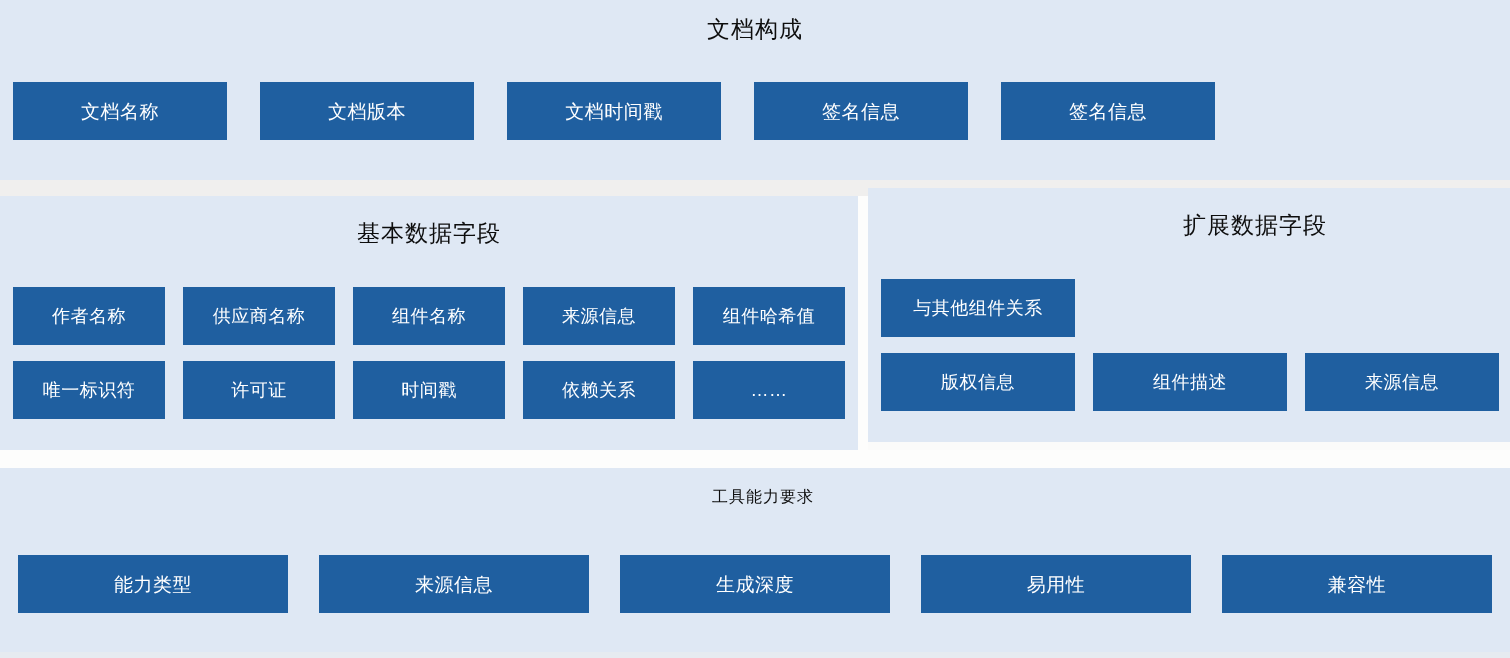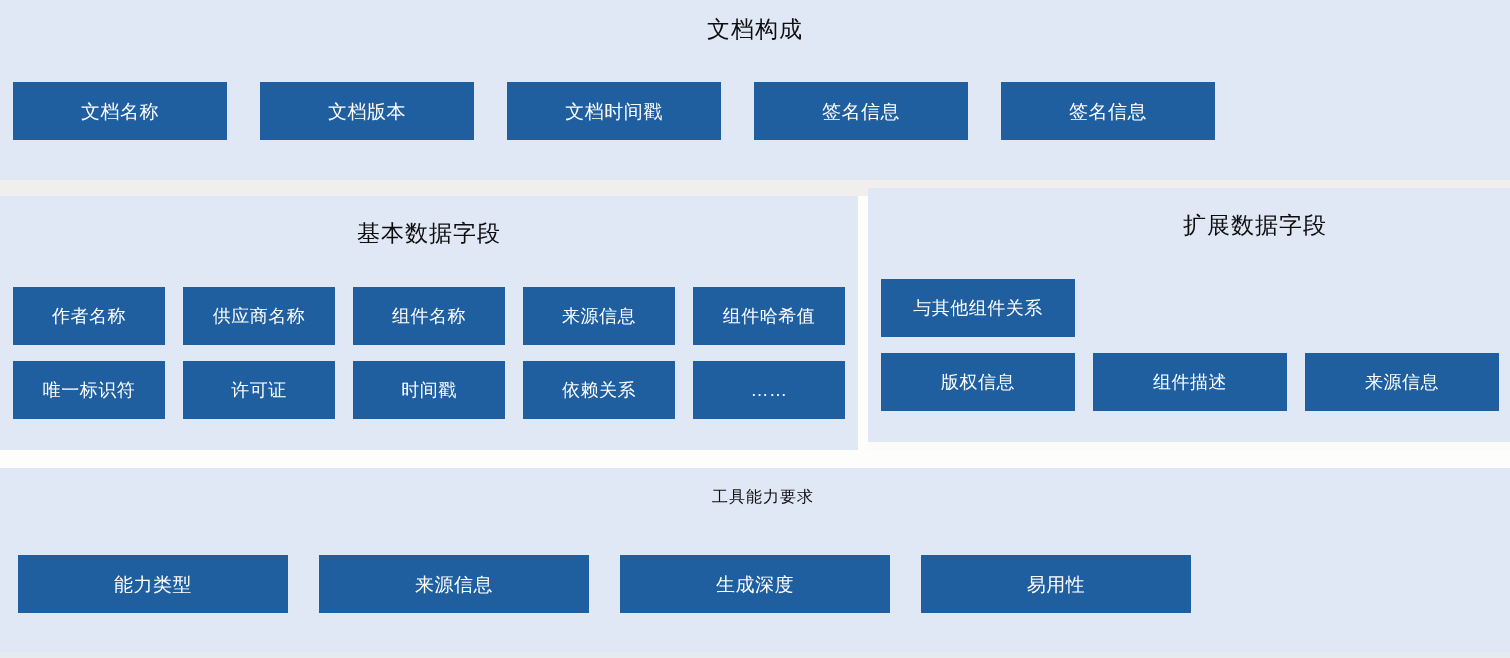--- a/index.html
+++ b/index.html
@@ -241,18 +241,19 @@
 
   <div id="gap-mid"></div>
 
   <div class="panel" id="section-tool">
     <div class="panel-title">工具能力要求</div>
     <div class="bottom-row">
       <div class="box">能力类型</div>
       <div class="box">来源信息</div>
       <div class="box">生成深度</div>
       <div class="box">易用性</div>
+      <div class="box">兼容性</div>
     </div>
   </div>
 
   <div id="bottom-edge"></div>
 
 </div>
 
 </body></html>

